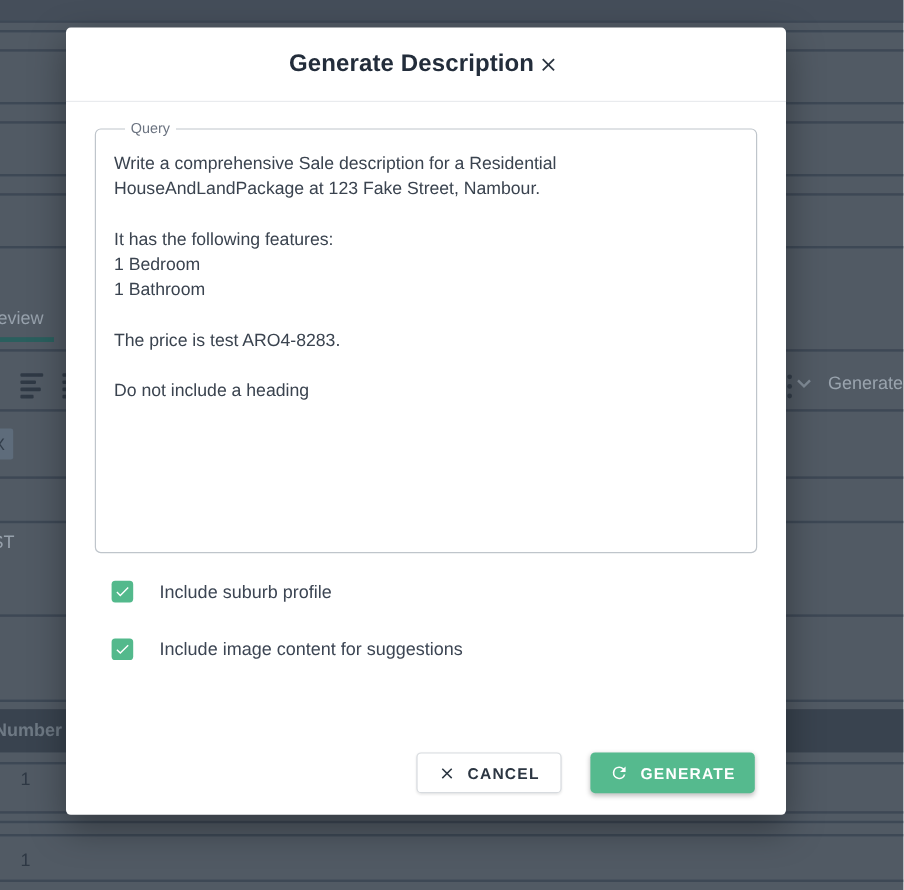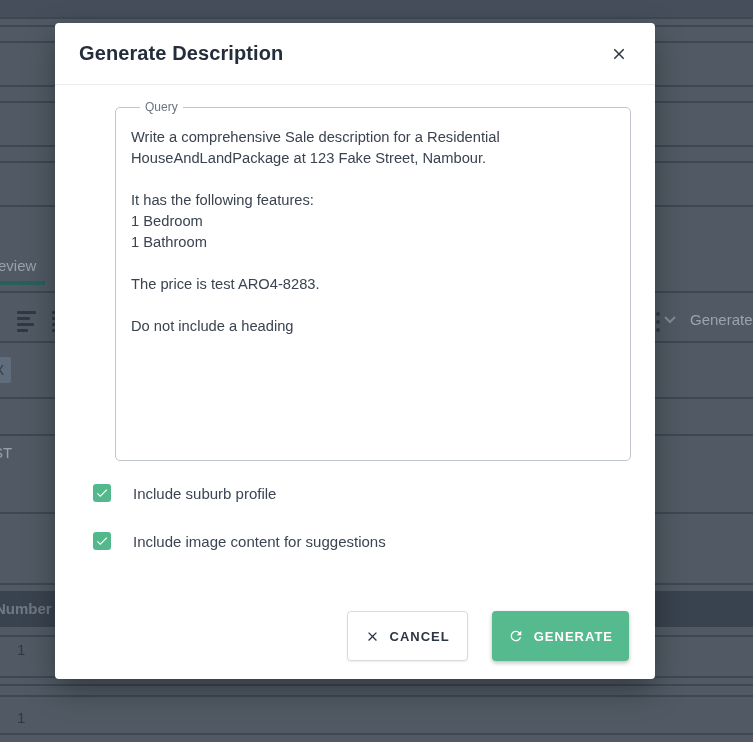--- a/index.html
+++ b/index.html
@@ -28,41 +28,41 @@
   .x-chip { position: absolute; left: -12px; top: 357px; width: 23px; height: 26px; background: #5e6c7b;
             border-radius: 2px; color: #323d4a; font-size: 14px; display: flex; align-items: center; justify-content: center; }
 
   .num-header { position: absolute; left: 0; right: 0; top: 591px; height: 36px; background: #39434f; }
   .num-header span { position: absolute; left: -5px; top: 9px; color: #6e7984; font-size: 15px; font-weight: 700; }
   .cell-one { color: #2e3844; font-size: 15px; position: absolute; left: 17px; }
 
   
   .modal { position: absolute; left: 55px; top: 23px; width: 600px; height: 656px; background: #ffffff;
            border-radius: 4px; box-shadow: 0 11px 30px rgba(0,0,0,.35); }
-  .modal-header { height: 62px; display: flex; align-items: center; justify-content: space-between;
+  .modal-header { height: 62px; display: flex; align-items: center; justify-content: center;
                   padding: 0 24px; border-bottom: 1px solid #e9ebee; }
   .modal-title { font-size: 20px; font-weight: 600; color: #232d3b; letter-spacing: .1px; }
   .close-btn { width: 24px; height: 24px; border: none; background: none; cursor: pointer; display: flex;
                align-items: center; justify-content: center; color: #2b3541; }
   .modal-body { padding: 0 24px; }
 
-  fieldset.query { margin-top: 15px; height: 361px; border: 1px solid #bfc5cb; border-radius: 5px; padding: 6px 15px; margin-left: 36px; }
+  fieldset.query { margin-top: 15px; height: 361px; border: 1px solid #bfc5cb; border-radius: 5px; padding: 6px 15px; }
   fieldset.query legend { font-size: 12px; color: #6b7380; padding: 0 5px; margin-left: 9px; }
   textarea.query-input { width: 100%; height: 322px; border: none; outline: none; resize: none; background: transparent;
                          font-family: "Liberation Sans", "DejaVu Sans", sans-serif; font-size: 14.7px; line-height: 21px;
                          color: #3a434f; padding-top: 7px; overflow: hidden; }
 
   .options { margin-top: 23px; margin-left: 14px; }
   .option-row { display: flex; align-items: center; gap: 22px; height: 18px; margin-top: 19px; margin-bottom: 30px; }
   .checkbox { width: 18px; height: 18px; border-radius: 3px; background: #53b98c; display: flex;
               align-items: center; justify-content: center; cursor: pointer; flex: none; }
   .option-label { font-size: 15px; color: #3c4553; }
 
   .modal-footer { position: absolute; right: 26px; bottom: 18px; display: flex; gap: 24px; }
-  .btn { height: 50px; border-radius: 4px; display: inline-flex; align-items: center; gap: 10px;
+  .btn { height: 34px; border-radius: 4px; display: inline-flex; align-items: center; gap: 10px;
          font-family: inherit; font-size: 13px; font-weight: 700; letter-spacing: 1px; cursor: pointer; }
   .btn-cancel { background: #ffffff; border: 1px solid #d7dbdf; color: #2c3642; padding: 0 17px;
                 box-shadow: 0 1px 2px rgba(0,0,0,.08); }
   .btn-generate { background: #55ba8e; border: none; color: #ffffff; padding: 0 16px;
                   box-shadow: 0 2px 4px rgba(0,0,0,.25); }
 </style>
 </head>
 <body>
 
 <div class="screen">

